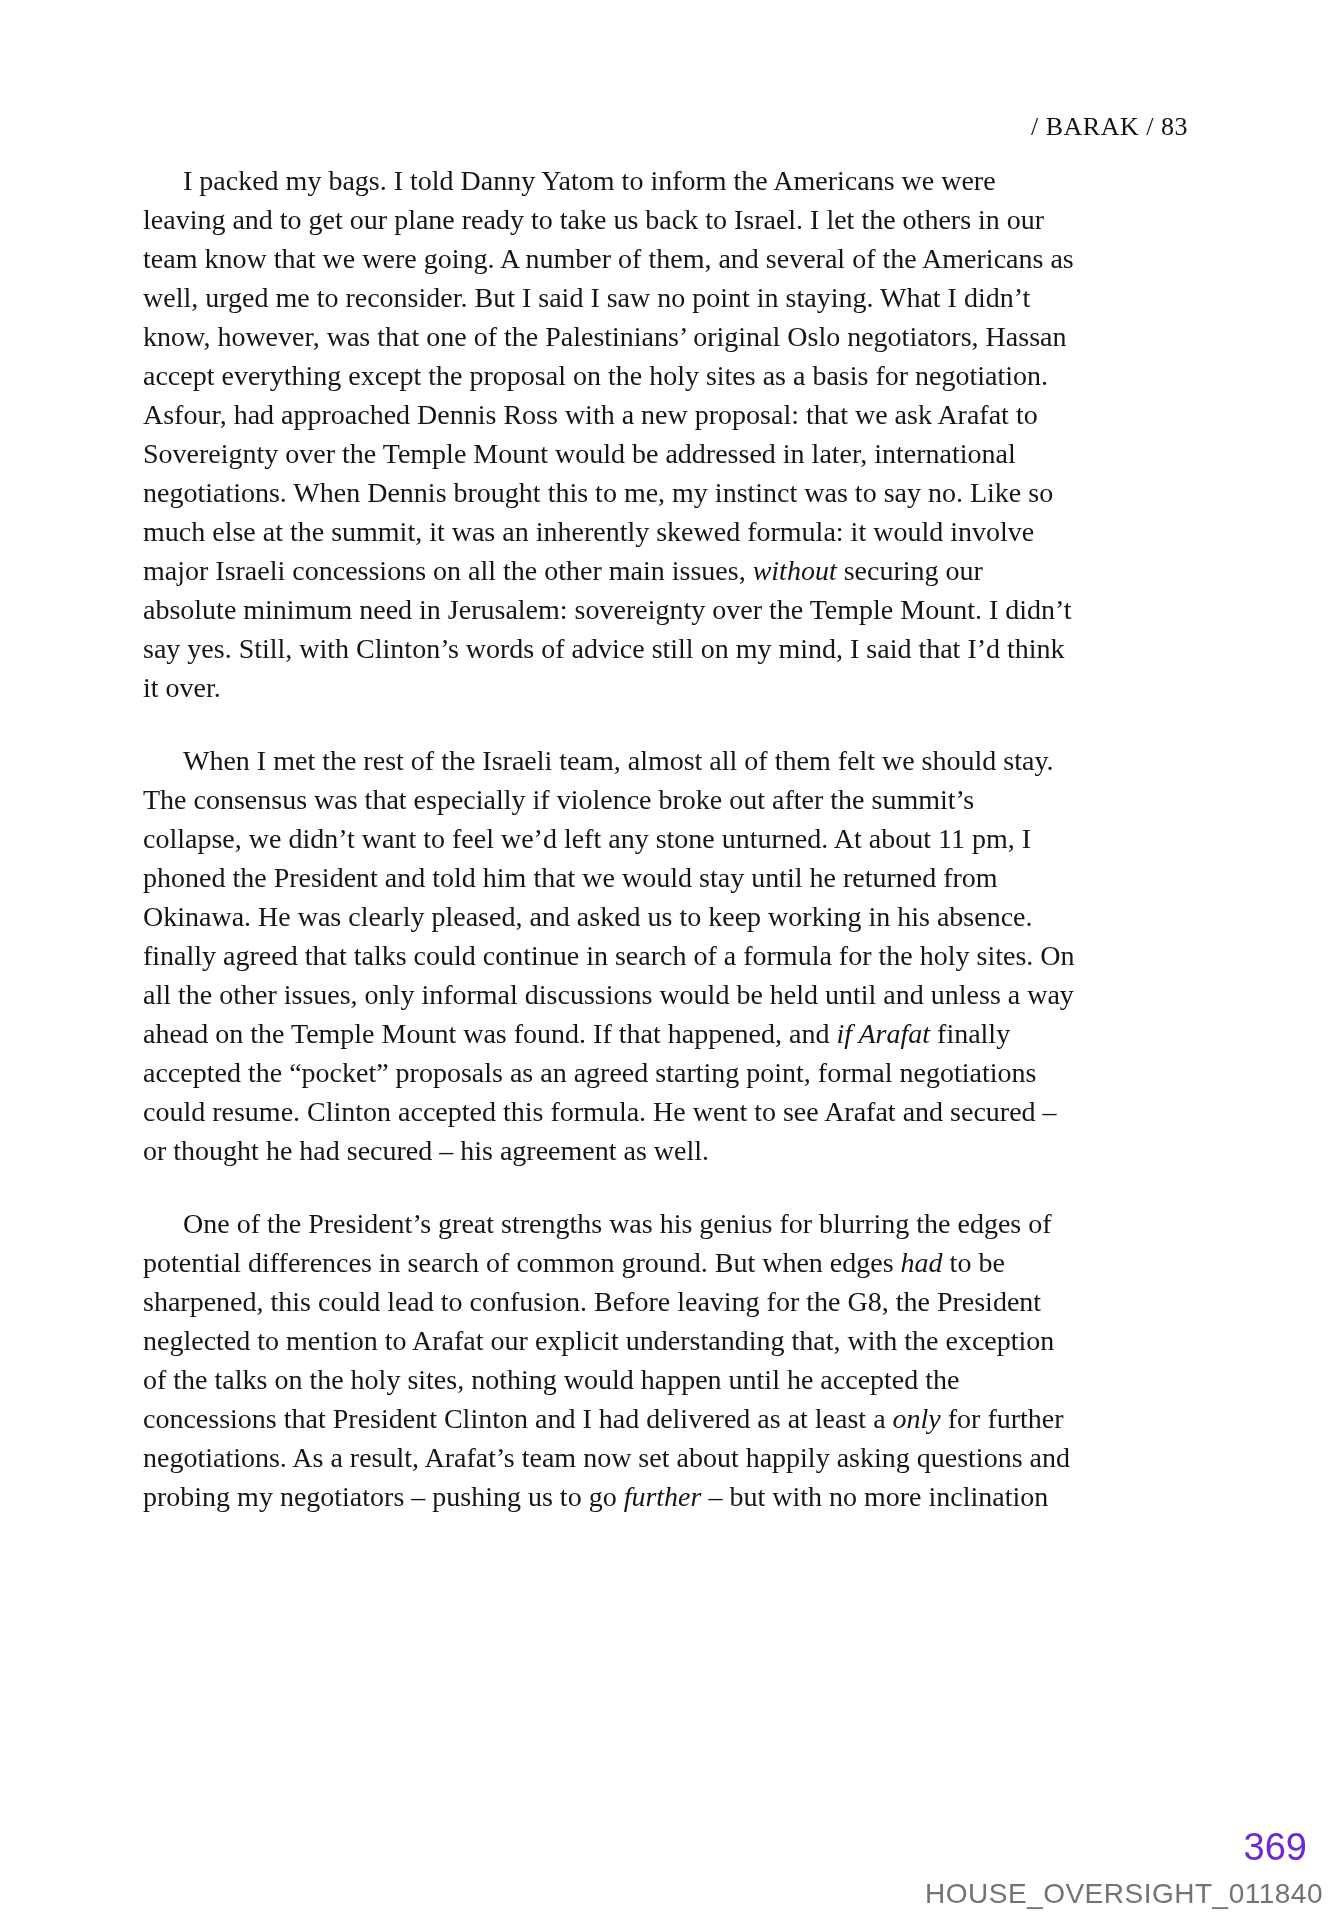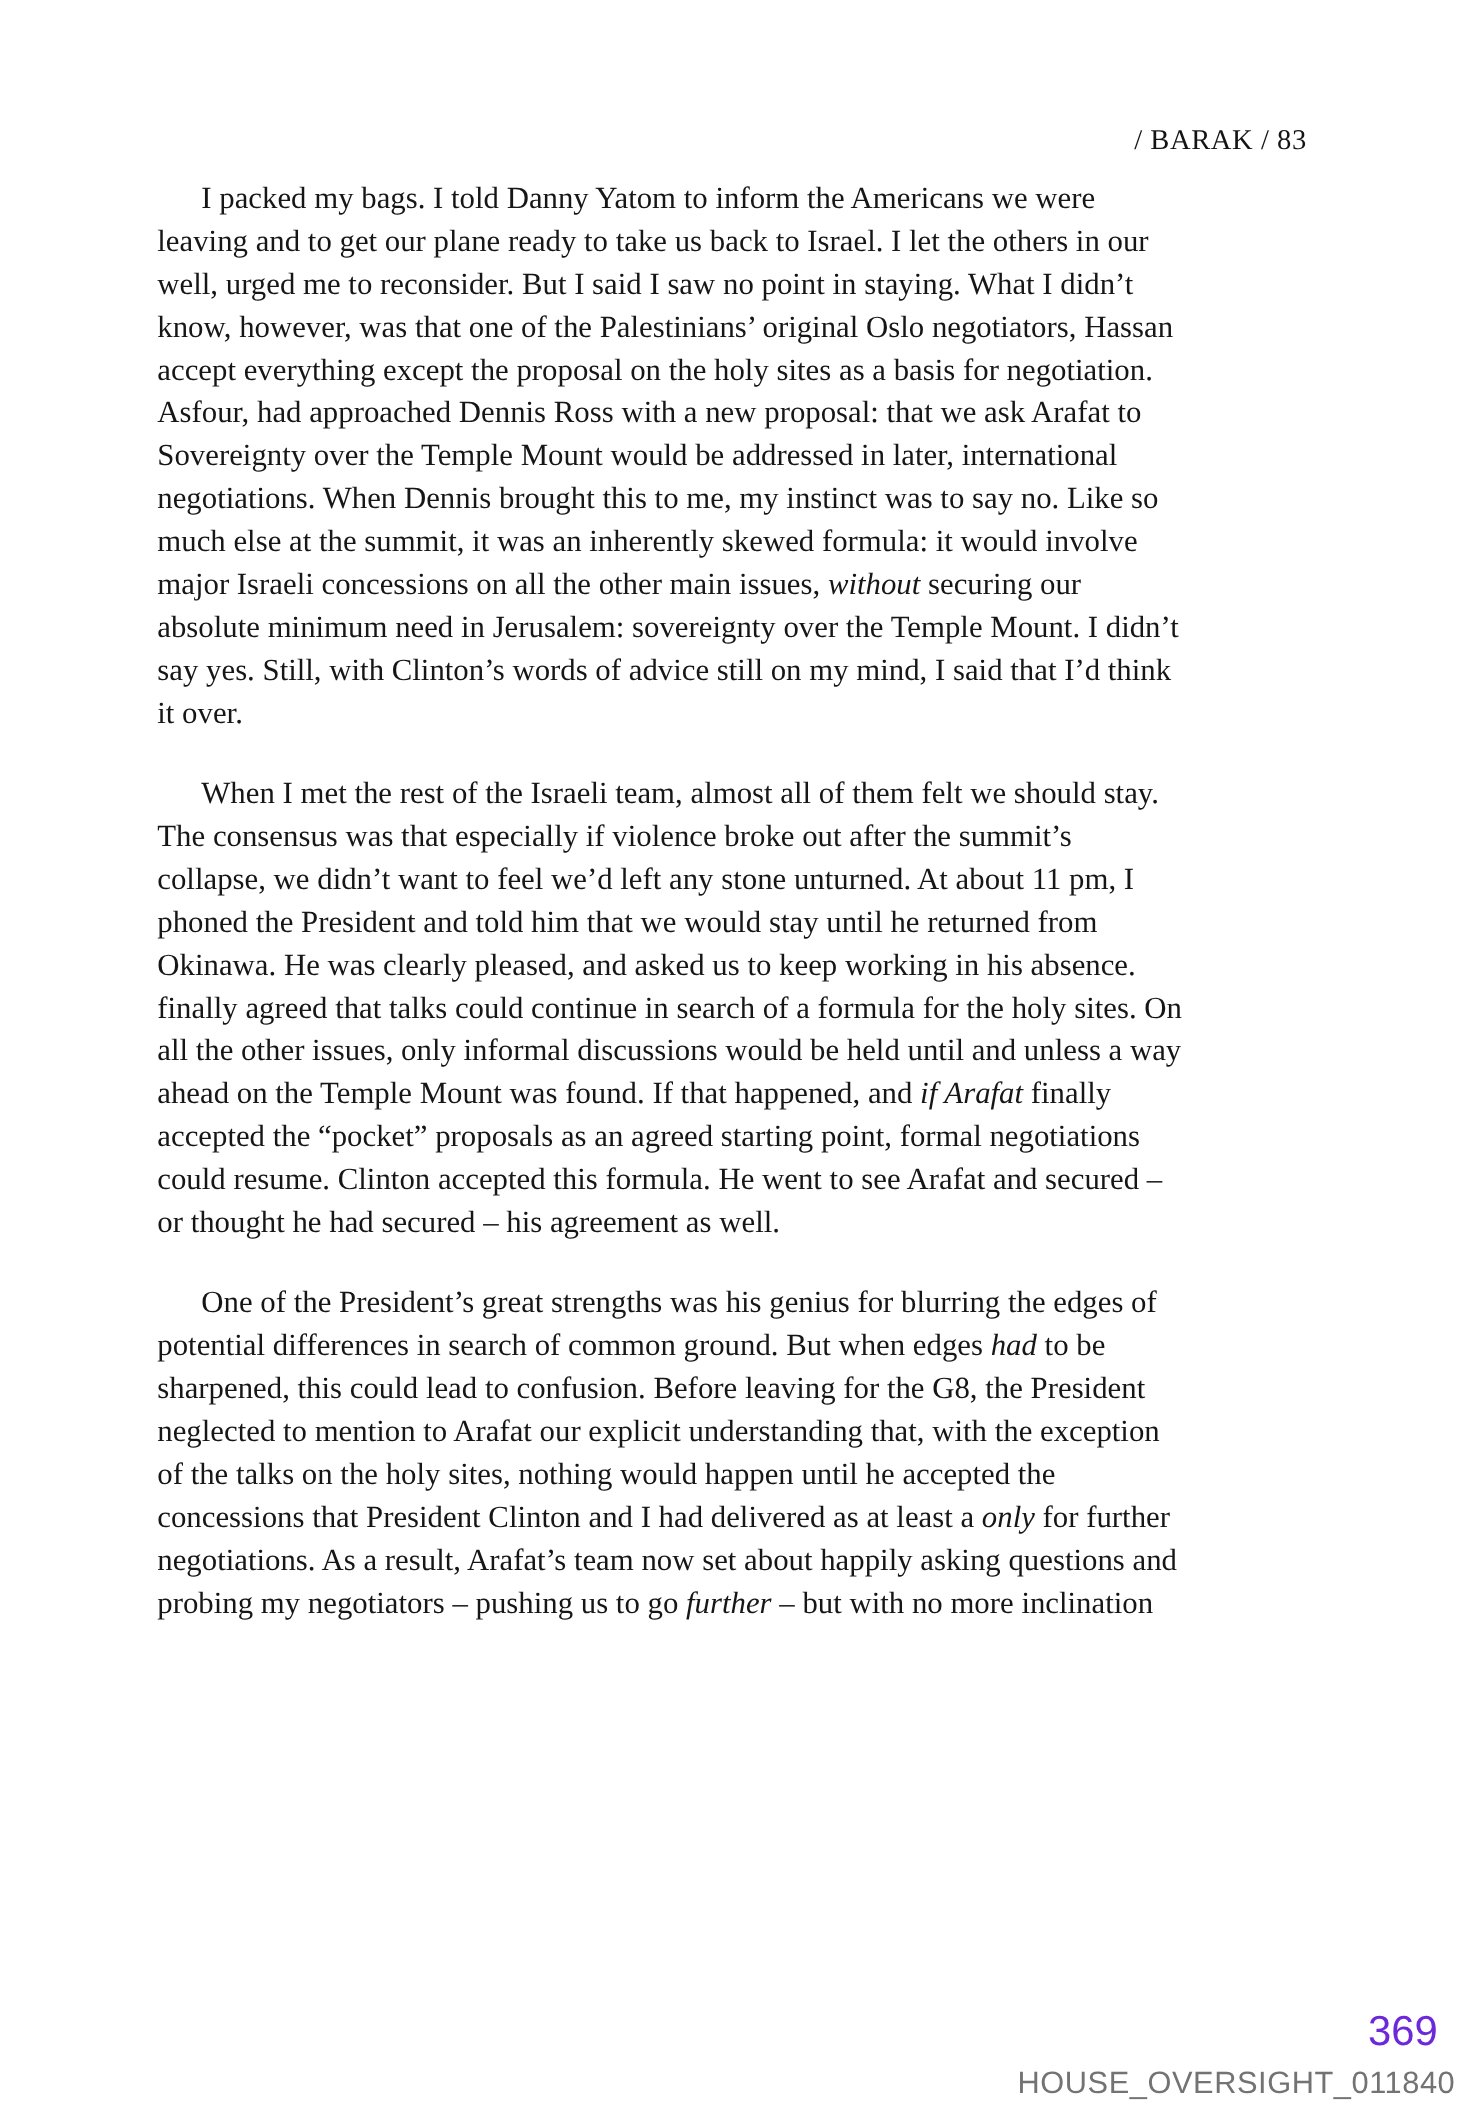--- a/index.html
+++ b/index.html
@@ -74,20 +74,21 @@
 <body>
 
 <div id="page">
 
   <div id="running-header">/ BARAK / 83</div>
 
   <div id="text-block">
       <div class="paragraph">
         <div class="text-line first"><span class="seg">I packed my bags. I told Danny Yatom to inform the Americans we were</span></div>
         <div class="text-line"><span class="seg">leaving and to get our plane ready to take us back to Israel. I let the others in our</span></div>
+        <div class="text-line"><span class="seg">team know that we were going. A number of them, and several of the Americans as</span></div>
         <div class="text-line"><span class="seg">well, urged me to reconsider. But I said I saw no point in staying. What I didn’t</span></div>
         <div class="text-line"><span class="seg">know, however, was that one of the Palestinians’ original Oslo negotiators, Hassan</span></div>
         <div class="text-line"><span class="seg">accept everything except the proposal on the holy sites as a basis for negotiation.</span></div>
         <div class="text-line"><span class="seg">Asfour, had approached Dennis Ross with a new proposal: that we ask Arafat to</span></div>
         <div class="text-line"><span class="seg">Sovereignty over the Temple Mount would be addressed in later, international</span></div>
         <div class="text-line"><span class="seg">negotiations. When Dennis brought this to me, my instinct was to say no. Like so</span></div>
         <div class="text-line"><span class="seg">much else at the summit, it was an inherently skewed formula: it would involve</span></div>
         <div class="text-line"><span class="seg">major Israeli concessions on all the other main issues, </span><span class="seg-italic">without</span><span class="seg"> securing our</span></div>
         <div class="text-line"><span class="seg">absolute minimum need in Jerusalem: sovereignty over the Temple Mount. I didn’t</span></div>
         <div class="text-line"><span class="seg">say yes. Still, with Clinton’s words of advice still on my mind, I said that I’d think</span></div>

